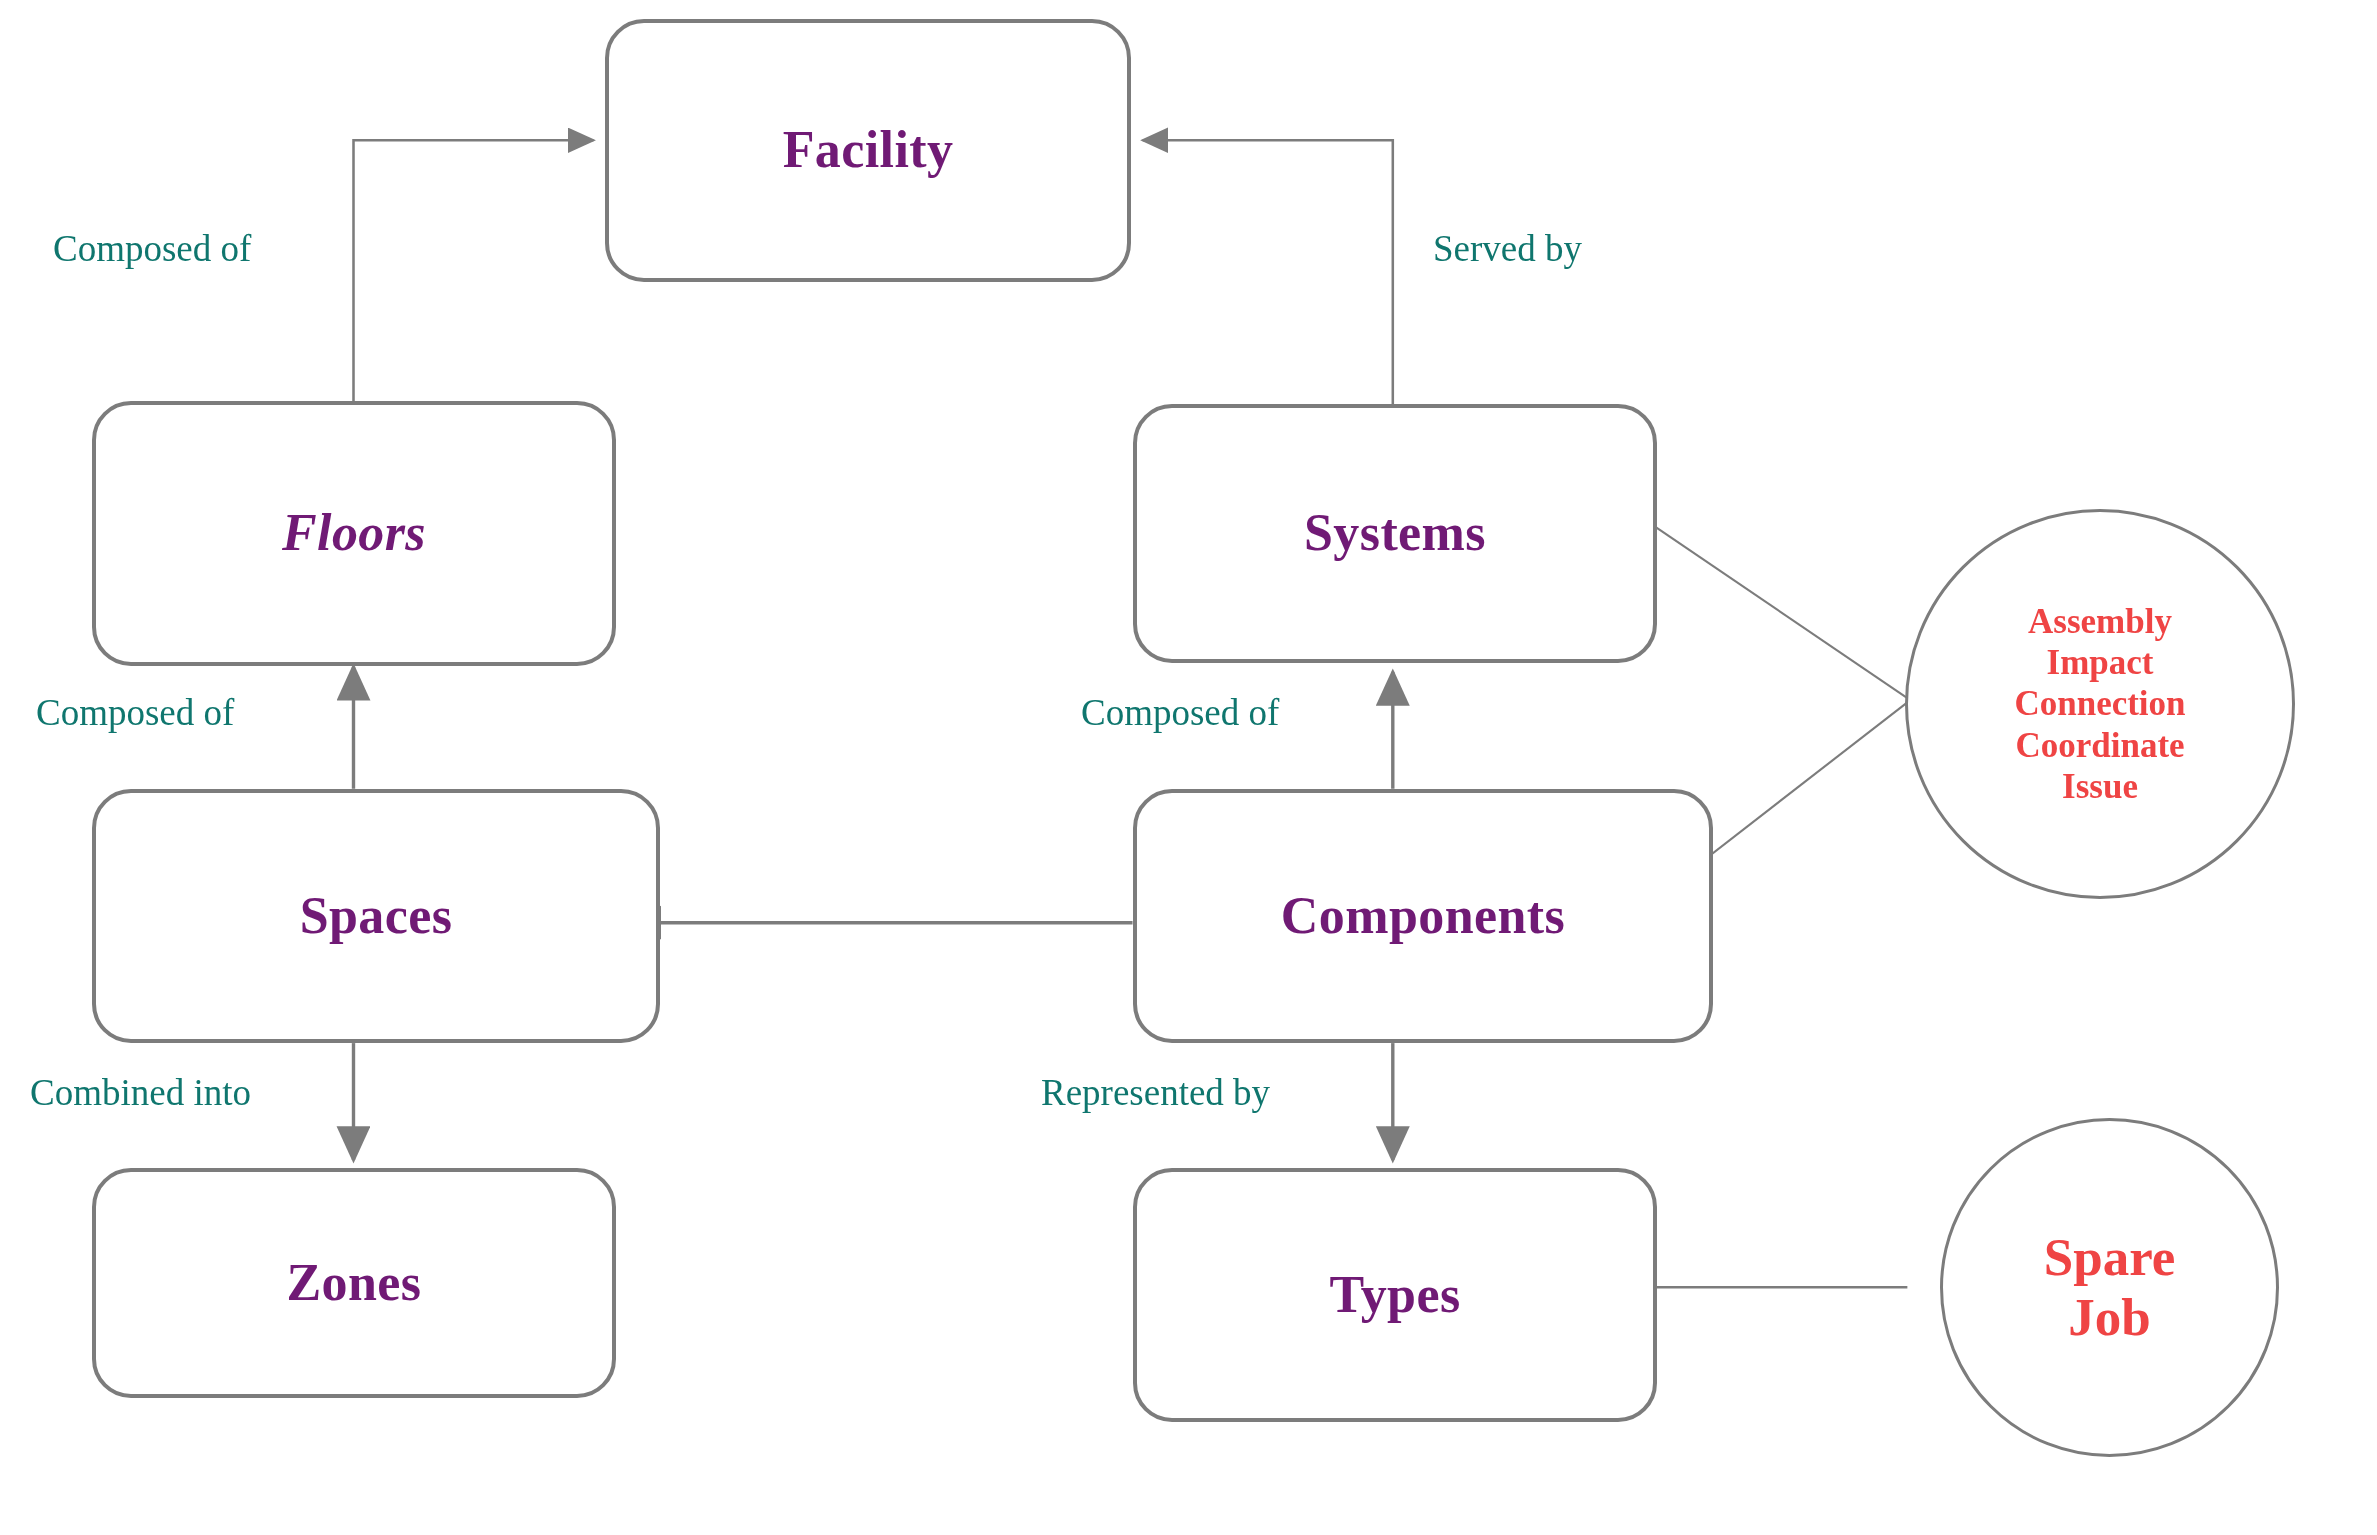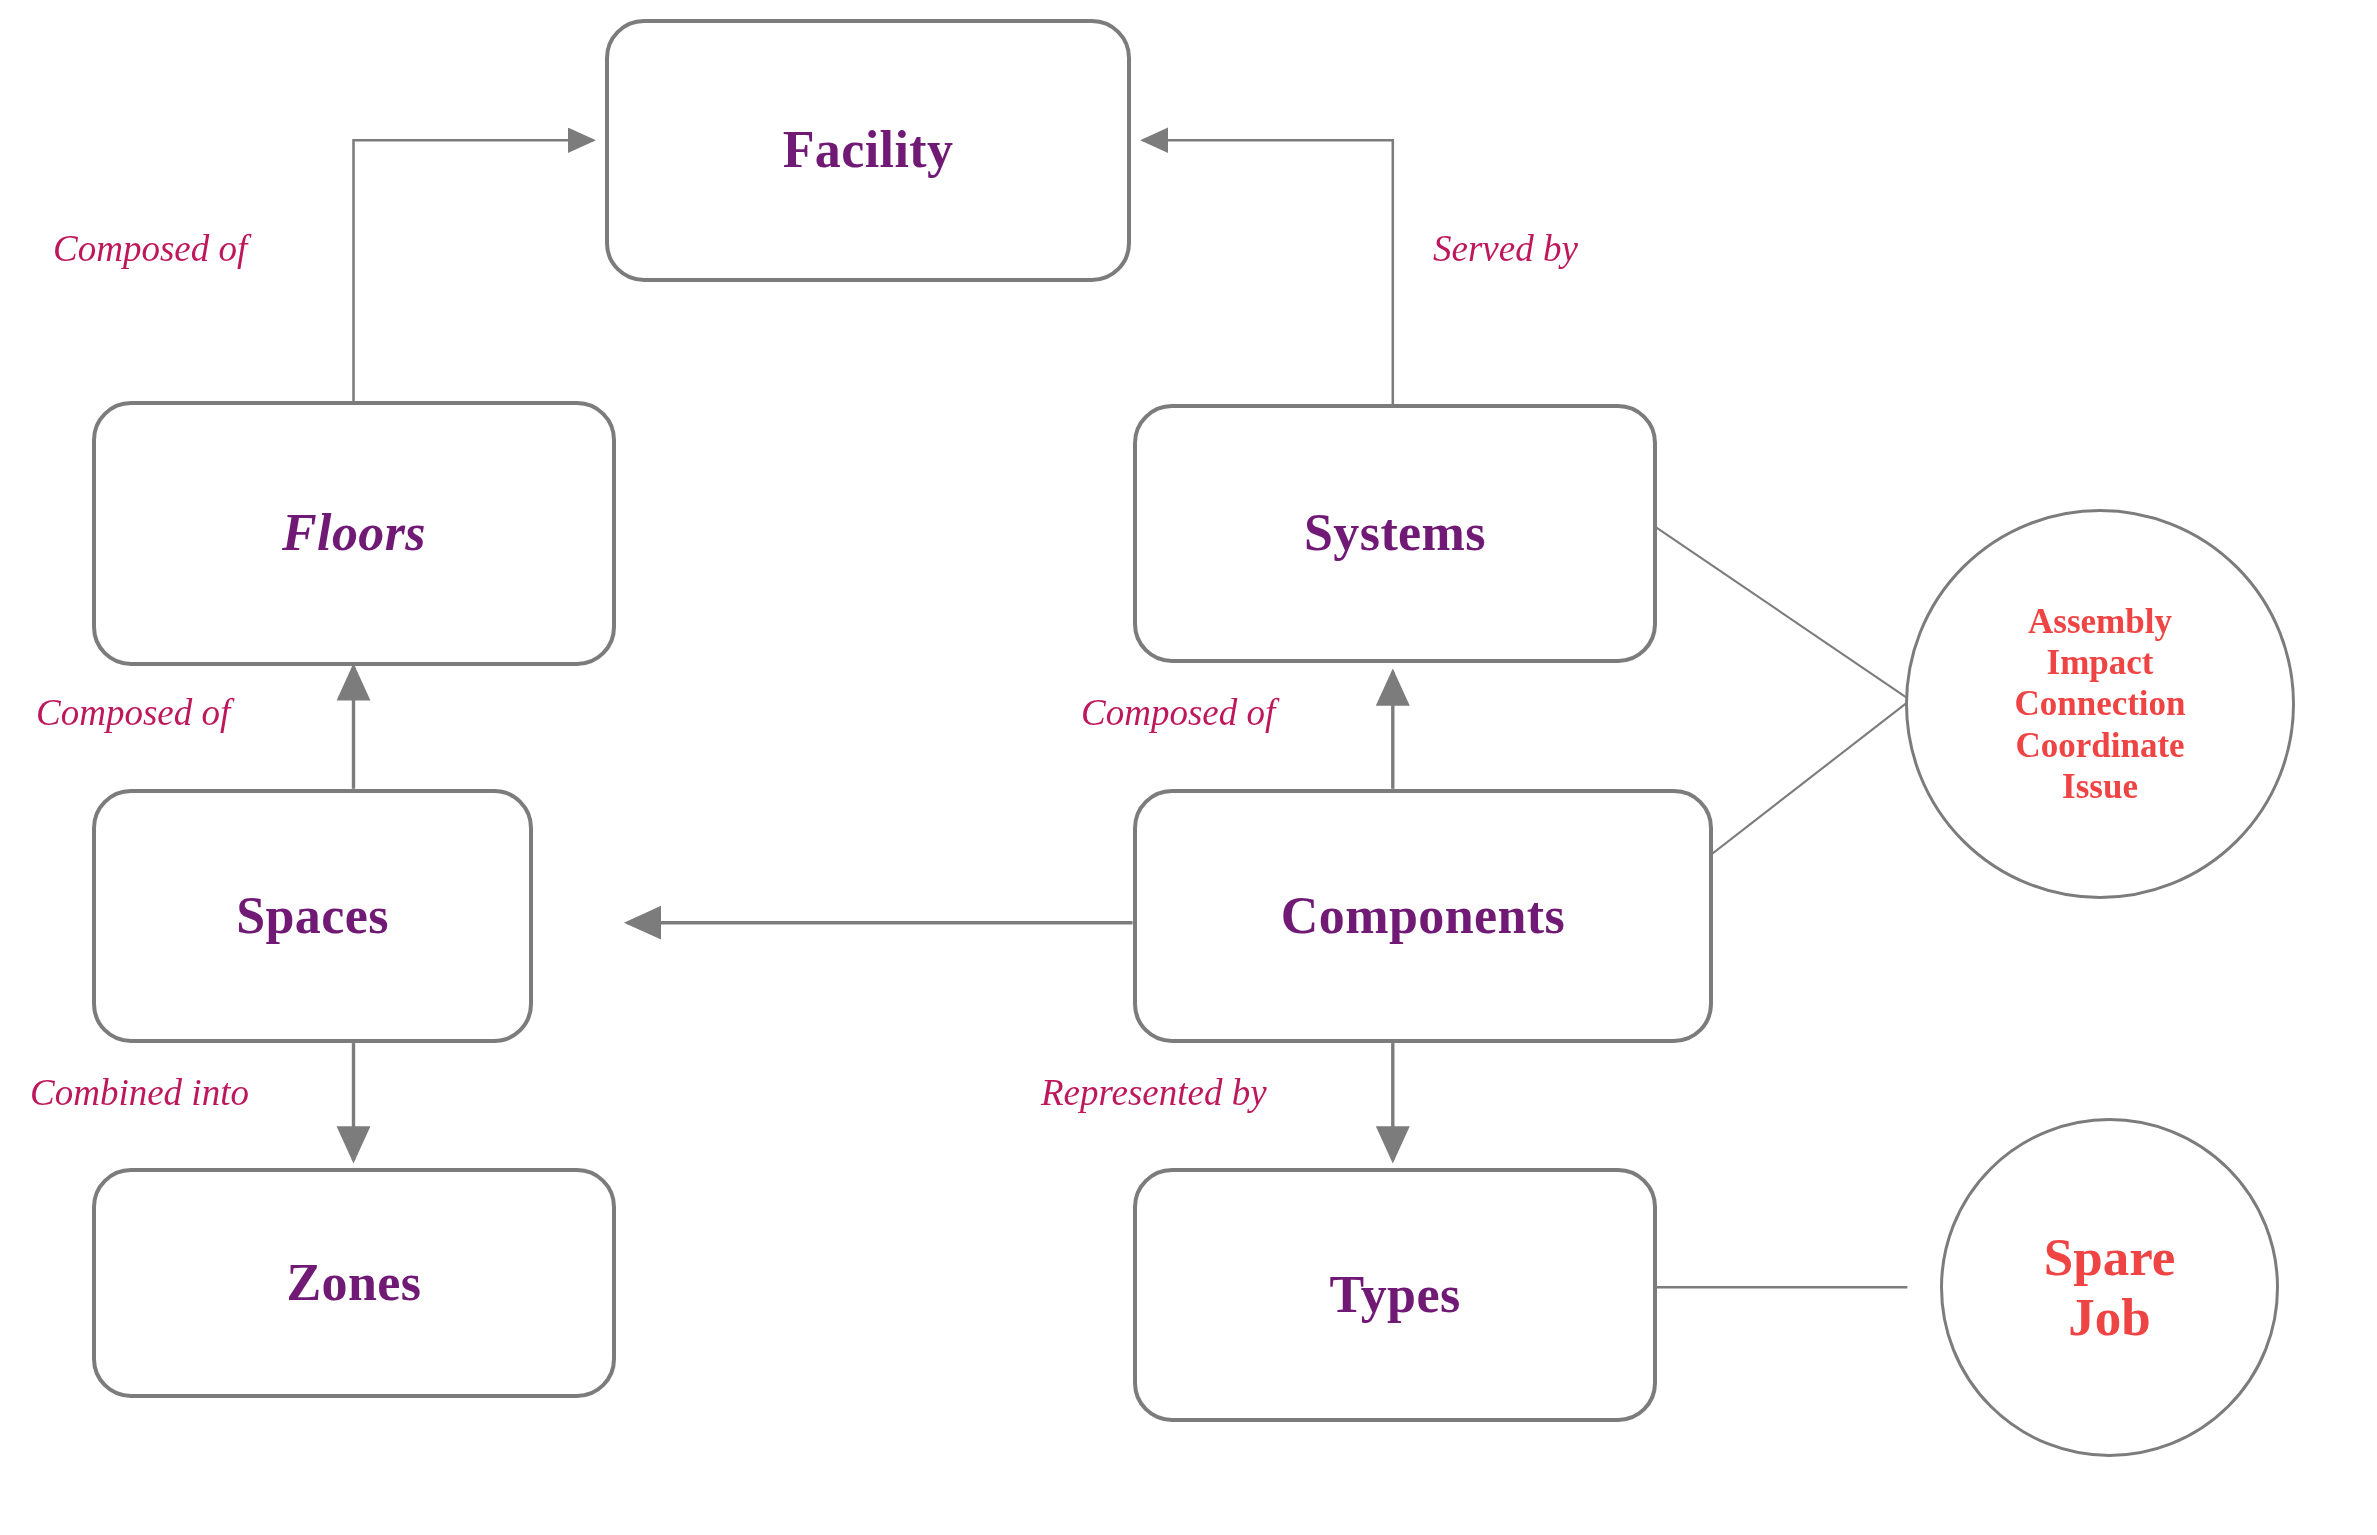--- a/index.html
+++ b/index.html
@@ -55,25 +55,24 @@
     font-weight:bold;
     text-align:center;
     color:#ef4444;
     line-height:1.18;
   }
   .circle.small-text .circle-label{font-size:35px;}
   .circle.big-text .circle-label{font-size:53px;line-height:1.12;}
   .edge-label{
     position:absolute;
     font-size:37px;
-    color:#be185d;
+    color:#0f766e;
     white-space:nowrap;
     z-index:4;
     background:transparent;
-    font-style:italic;
   }
 </style>
 </head>
 <body>
 
 <div id="stage">
 
   <svg id="wires" viewBox="0 0 2804 1811" xmlns="http://www.w3.org/2000/svg">
     <defs>
       <marker id="arrowGray" markerWidth="12" markerHeight="12" refX="10" refY="5" orient="auto" markerUnits="strokeWidth">
@@ -123,21 +122,21 @@
   </svg>
 
   <div class="node" style="left:605px; top:18.7px; width:526px; height:263px;">
     <span class="node-label">Facility</span>
   </div>
 
   <div class="node" style="left:92px; top:401px; width:524px; height:265px;font-style:italic;">
     <span class="node-label">Floors</span>
   </div>
 
-  <div class="node" style="left:92px; top:789px; width:441px; height:254px;">
+  <div class="node" style="left:92px; top:789px; width:568px; height:254px;">
     <span class="node-label">Spaces</span>
   </div>
 
   <div class="node" style="left:92px; top:1168px; width:524px; height:230px;">
     <span class="node-label">Zones</span>
   </div>
 
   <div class="node" style="left:1133px; top:404px; width:524px; height:259px;">
     <span class="node-label">Systems</span>
   </div>

